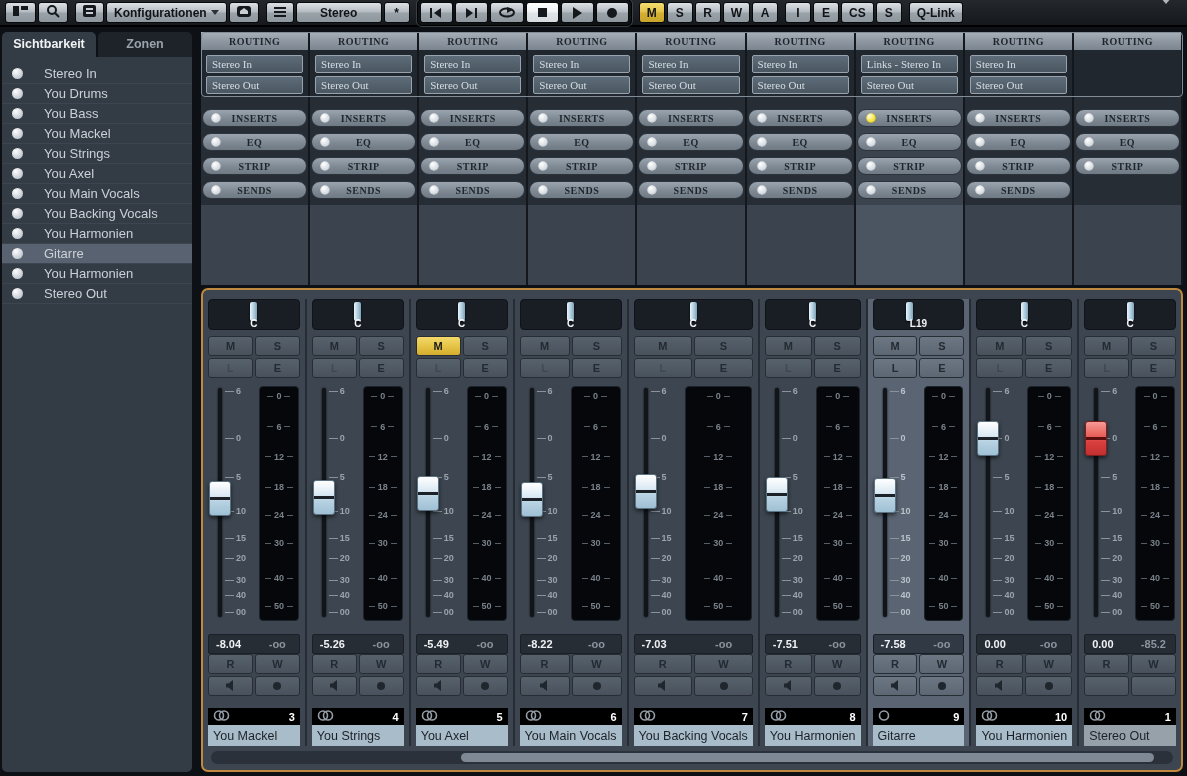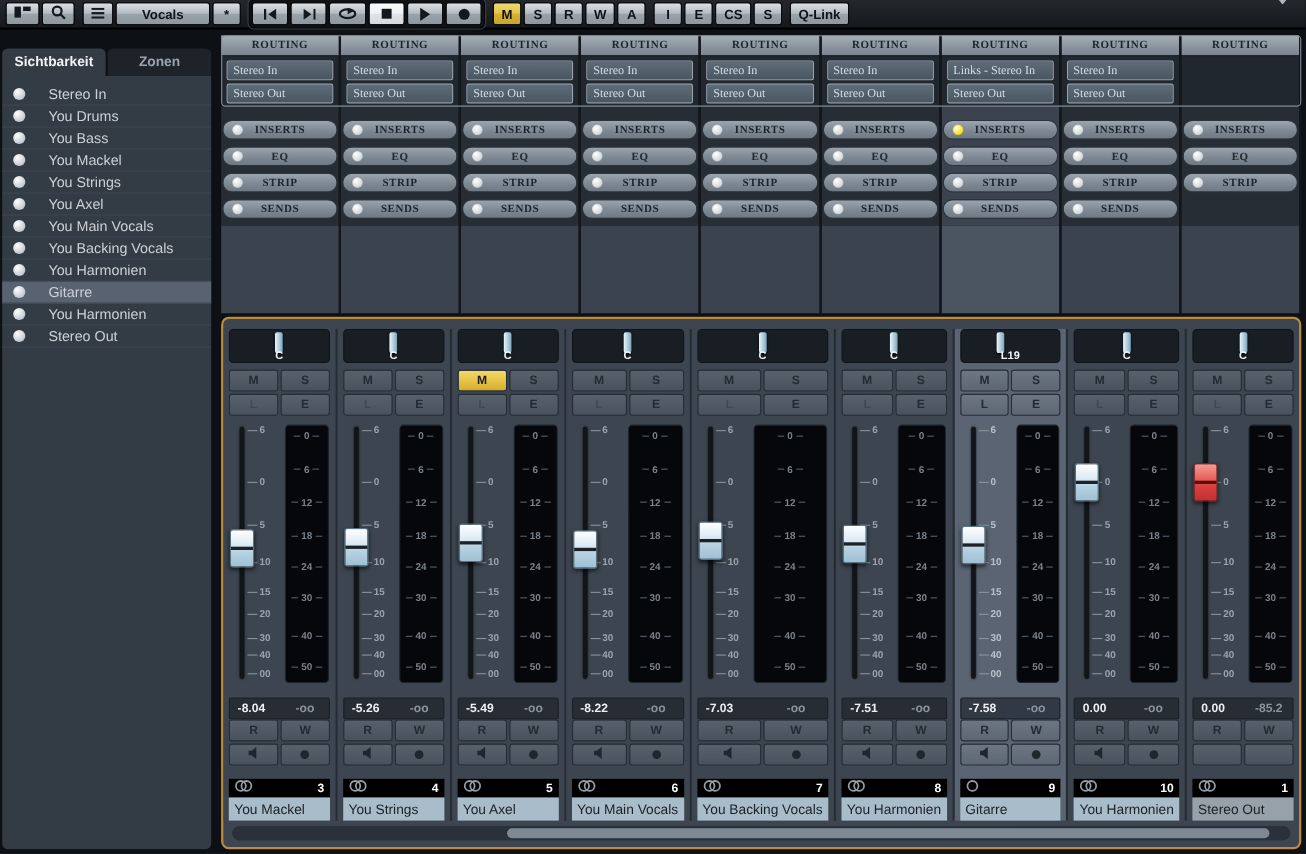--- a/index.html
+++ b/index.html
@@ -21,21 +21,21 @@
   .caret-down { width:0; height:0; border-left:4px solid transparent; border-right:4px solid transparent;
     border-top:5px solid #2c3136; }
   .tb-right { margin-left:auto; margin-right:10px; }
   .tb-right .caret-down { border-top-color:#aeb6bd; border-left-width:6px; border-right-width:6px; border-top-width:7px; }
   .glyph-sq { width:9px; height:9px; background:#15181c; }
   .glyph-circ { width:10px; height:10px; border-radius:50%; background:#15181c; }
   .glyph-tri { width:0; height:0; border-top:6px solid transparent; border-bottom:6px solid transparent; border-left:9px solid #15181c; }
   
   .main { display:flex; height:745px; }
   .sidebar { width:194px; display:flex; flex-direction:column; background:#0d1014; padding-top:5px; }
-  .sb-tabs { display:flex; height:25px; padding:0 2px; gap:2px;margin-top:12px; }
+  .sb-tabs { display:flex; height:25px; padding:0 2px; gap:2px; }
   .sb-tab { flex:1; border-radius:5px 5px 0 0; text-align:center; line-height:25px;
     font-size:12.5px; font-weight:bold; color:#9aa2ab; background:#1d2329; }
   .sb-tab.active { background:#333b44; color:#f1f3f5; }
   .sb-body { flex:1; background:#333b44; margin:0 2px; border-radius:0 0 5px 5px; padding-top:7px; }
   .sb-row { height:20px; display:flex; align-items:center; border-bottom:1px solid #3d4650;
     padding-left:10px; }
   .sb-row.sel { background:#596270; }
   .sb-dot { width:11px; height:11px; border-radius:50%;
     background:radial-gradient(circle at 35% 30%, #fdfdfe, #c3cad2 70%, #aab2bb); }
   .sb-lbl { margin-left:21px; font-size:13px; color:#ccd1d7; }
@@ -138,29 +138,52 @@
         <svg width="14" height="14">
             <circle cx="6" cy="6" r="4" fill="none" stroke="#15181c" stroke-width="2"></circle>
             <line x1="9" y1="9" x2="13" y2="13" stroke="#15181c" stroke-width="2"></line>
           </svg>
       </span>
     </div>
   </div>
   <div class="tgroup">
     <div class="tbtn">
       <span>
+        <svg width="13" height="12">
+            <rect x="0" y="0" width="13" height="12" rx="2" fill="#15181c"></rect>
+            <rect x="3" y="3" width="7" height="2" fill="#c8ced3"></rect>
+            <rect x="3" y="7" width="7" height="2" fill="#c8ced3"></rect>
+          </svg>
+      </span>
+    </div>
+    <div class="tbtn">
+      <span>Konfigurationen</span>
+      <span class="caret-down"></span>
+    </div>
+    <div class="tbtn">
+      <span>
+        <svg width="14" height="13">
+            <rect x="0" y="1" width="14" height="11" rx="3" fill="#15181c"></rect>
+            <path d="M7 3 L11 6 L11 9 L3 9 L3 6 Z" fill="#c8ced3"></path>
+          </svg>
+      </span>
+    </div>
+  </div>
+  <div class="tgroup">
+    <div class="tbtn">
+      <span>
         <svg width="12" height="10">
             <rect y="0" width="12" height="2" fill="#15181c"></rect>
             <rect y="4" width="12" height="2" fill="#15181c"></rect>
             <rect y="8" width="12" height="2" fill="#15181c"></rect>
           </svg>
       </span>
     </div>
     <div class="tbtn" style="min-width:86px">
-      <span>Vocals</span>
+      <span>Stereo</span>
     </div>
     <div class="tbtn">
       <span>*</span>
     </div>
   </div>
   <div class="transport">
     <div class="tbtn">
       <svg width="12" height="10">
           <rect x="0" y="0" width="2" height="10" fill="#15181c"></rect>
           <polygon points="11,0 4,5 11,10" fill="#15181c"></polygon>

